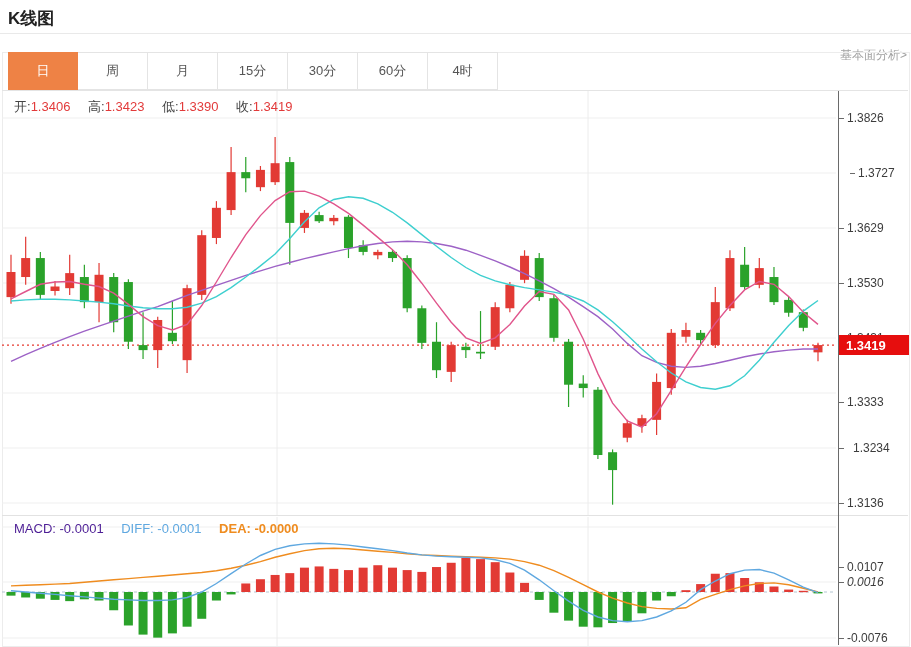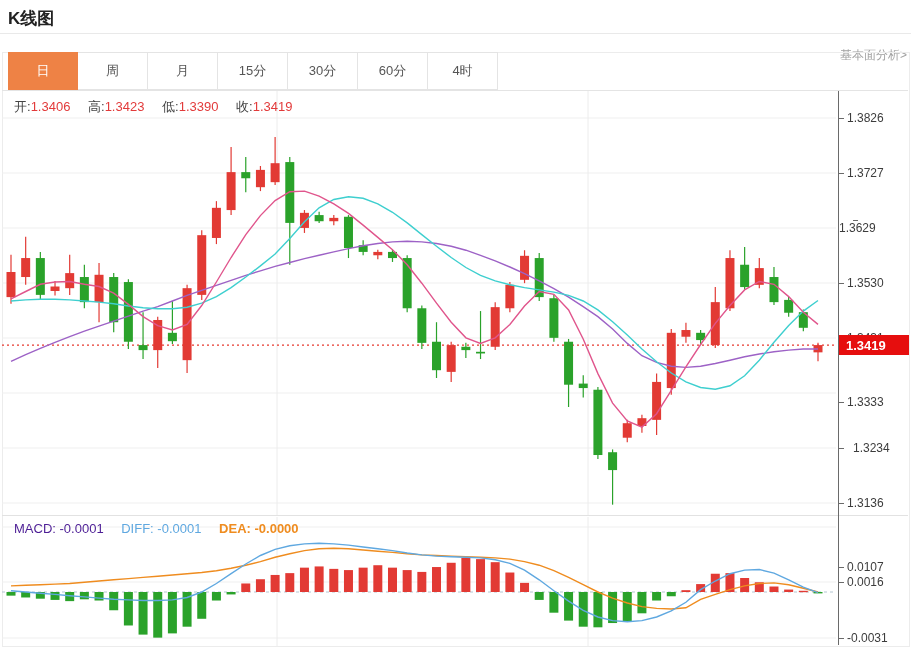--- a/index.html
+++ b/index.html
@@ -378,25 +378,25 @@
     <span class="info-seg" style="color:#5fa8e0;"><span>DIFF:</span> <span>-0.0001</span></span>
     <span class="info-seg" style="color:#ef8c1f;font-weight:bold;"><span>DEA:</span> <span>-0.0000</span></span>
   </div>
 
   <div class="abs" id="main-axis-line"></div>
   <div id="main-axis-labels">
       <div class="axis-label" style="top: 110px;">
         <span class="tick"></span>
         <span>1.3826</span>
       </div>
-      <div class="axis-label" style="top: 165px;">
+      <div class="axis-label" style="top: 165px; margin-left: 11px;">
         <span class="tick"></span>
         <span>1.3727</span>
       </div>
-      <div class="axis-label" style="top: 220px; flex-direction: column;">
+      <div class="axis-label" style="top: 220px;">
         <span class="tick"></span>
         <span>1.3629</span>
       </div>
       <div class="axis-label" style="top: 275px;">
         <span class="tick"></span>
         <span>1.3530</span>
       </div>
       <div class="axis-label" style="top: 330px;">
         <span class="tick"></span>
         <span>1.3431</span>
@@ -412,24 +412,24 @@
       <div class="axis-label" style="top: 495px;">
         <span class="tick"></span>
         <span>1.3136</span>
       </div>
     </div>
   <div id="macd-axis-labels">
       <div class="axis-label" style="top: 524px; margin-top: 35px;">
         <span class="tick"></span>
         <span>0.0107</span>
       </div>
-      <div class="axis-label" style="top: 574px;">
+      <div class="axis-label" style="top: 574px; font-style: italic;">
         <span class="tick"></span>
         <span>0.0016</span>
       </div>
       <div class="axis-label" style="top: 630px;">
         <span class="tick"></span>
-        <span>-0.0031</span>
+        <span>-0.0076</span>
       </div>
     </div>
 
   <div class="abs" id="price-badge">1.3419</div>
 </div>
 
 </body></html>

